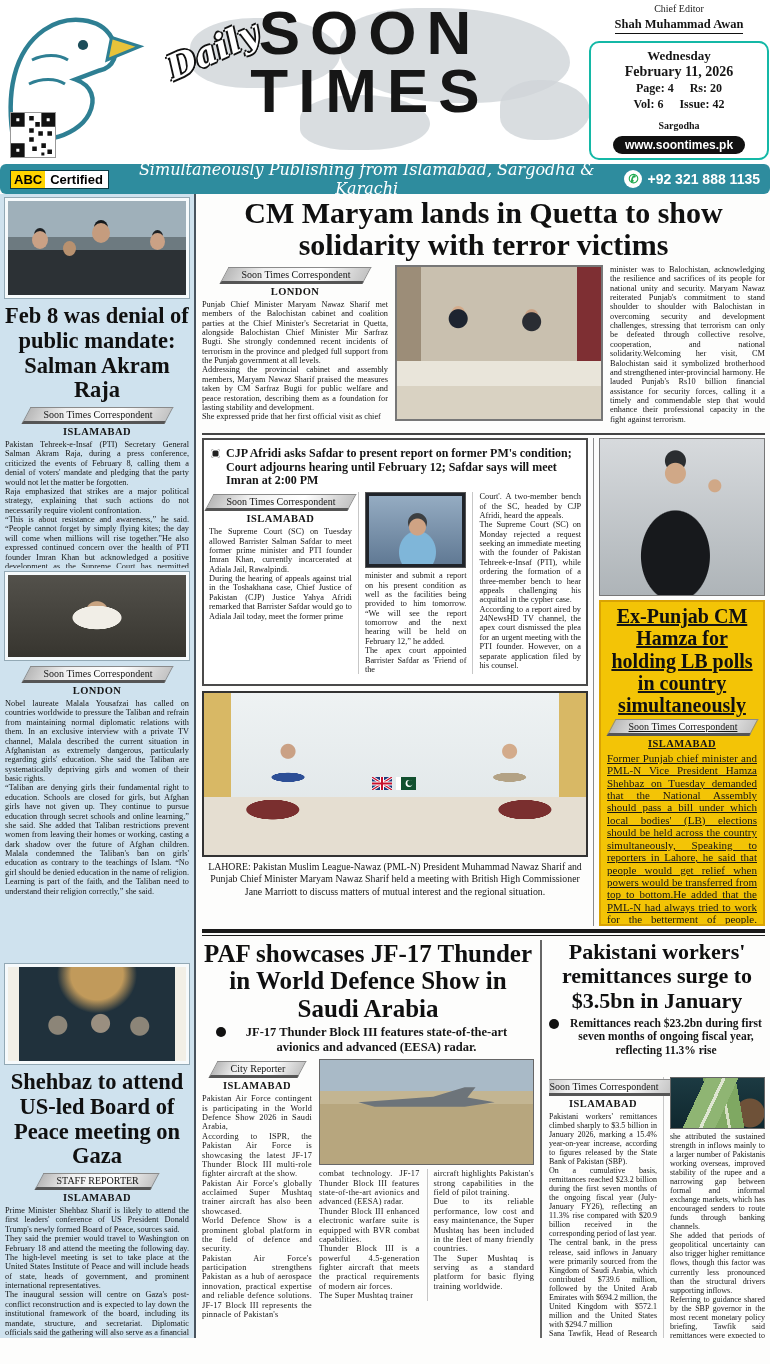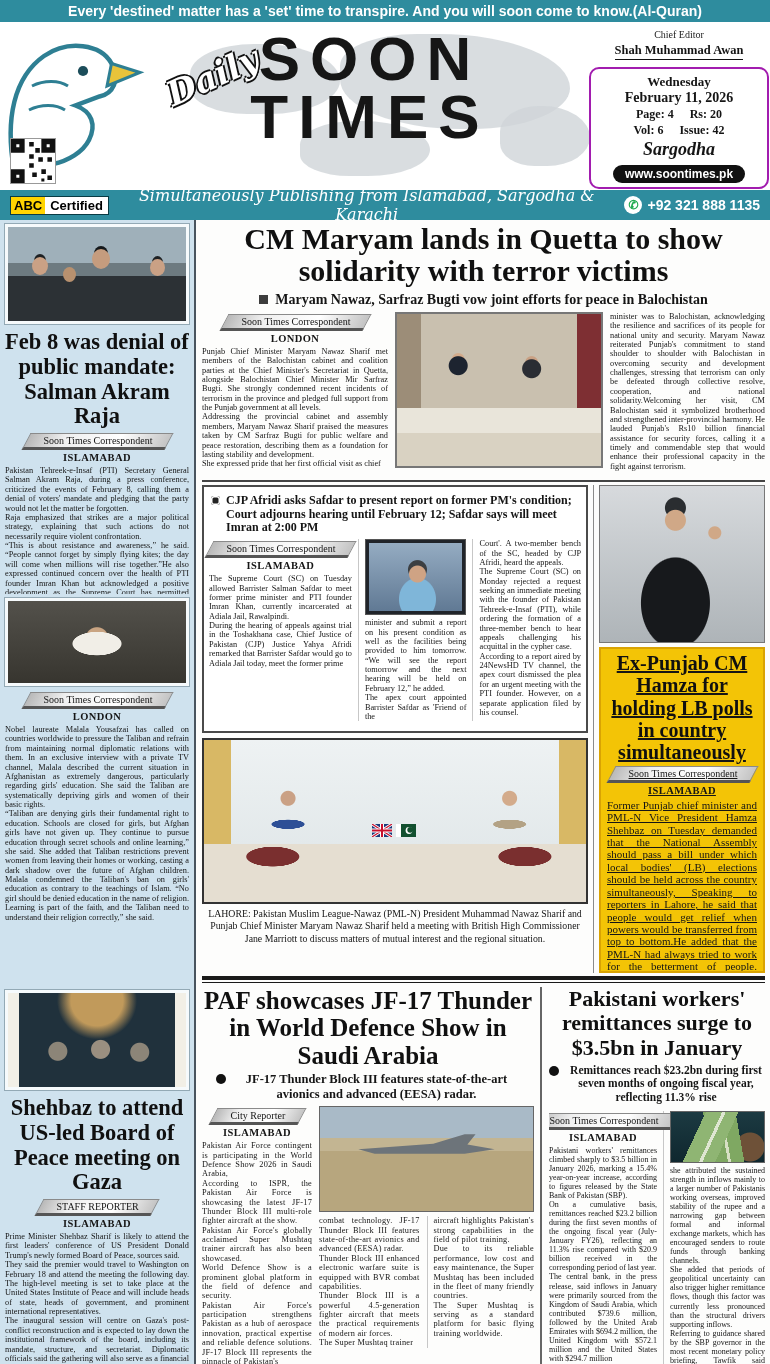--- a/index.html
+++ b/index.html
@@ -23,30 +23,30 @@
   .qr { position:absolute; left:10px; bottom:6px; background:#fff; border:1px solid #999; }
   .title-wrap { position:absolute; left:168px; right:198px; top:4px; text-align:center; }
   .mast-title { font-family:"Liberation Sans",sans-serif; font-weight:900; font-size:62px;
                 line-height:.93; letter-spacing:10px; color:#161616; }
   .daily { position:absolute; left:-4px; top:26px; transform:rotate(-24deg);
            font:italic bold 34px "DejaVu Serif",serif; color:#fff;
            text-shadow:-2px 0 #111, 2px 0 #111, 0 -2px #111, 0 2px #111, 1px 1px #111; }
   .right-panel { position:absolute; right:1px; top:3px; width:180px; text-align:center; }
   .ce-label { font-size:10px; color:#222; }
   .ce-name { display:inline-block; font-size:12.5px; font-weight:bold; border-bottom:1.5px solid #111; padding-bottom:1px; }
-  .infobox { border:2px solid #a21caf; border-radius:10px; padding:5px 2px 4px; margin-top:7px; font-weight:bold; }
+  .infobox { border:2px solid #14b8a6; border-radius:10px; padding:5px 2px 4px; margin-top:7px; font-weight:bold; }
   .ib-day { font-size:13px; }
   .ib-date { font-size:14px; }
   .ib-row { display:flex; justify-content:center; gap:16px; font-size:12px; margin-top:1px; }
-  .ib-city { font-size:18px; margin-top:1px;font-style:italic; }
+  .ib-city { font-size:10px; margin-top:8px; }
   .website { display:inline-block; background:#111; color:#fff; border-radius:10px;
              font:bold 12px "Liberation Sans",sans-serif; padding:2px 12px; margin-top:5px; cursor:pointer; }
 
   .publishing-bar { height:30px; background:#2e8c9e; color:#fff; display:flex; align-items:center;
-                    padding:0 10px; gap:10px; }
+                    padding:0 10px; gap:10px;border-radius:6px; }
   .abc-badge { display:flex; font:bold 13px "Liberation Sans",sans-serif; border:1px solid #083b44; }
   .abc { background:#ffd400; color:#000; padding:1px 3px; }
   .cert { background:#fff; color:#000; padding:1px 5px; }
   .pub-line { flex:1; text-align:center; font:italic 16px "DejaVu Serif",serif; }
   .whatsapp { display:flex; align-items:center; gap:5px; font:bold 14px "Liberation Sans",sans-serif; cursor:pointer; }
   .wa-icon { width:18px; height:18px; border-radius:50%; background:#fff; color:#1fa94e;
              display:flex; align-items:center; justify-content:center; font-size:12px; }
 
   
   .ribbon { display:flex; justify-content:center; margin:2px 0; }
@@ -160,39 +160,36 @@
   .photo-jf17 { height:106px; border:1px solid #666; margin-bottom:4px;
     background: linear-gradient(180deg,#a9bac7 0 30%, #c3b592 30% 42%, #b7a67e 42% 100%); }
   .photo-jf17 s { position:absolute; left:18%; top:26%; width:64%; height:26%;
     background:#6d747a; clip-path:polygon(0 55%, 55% 35%, 78% 0, 86% 0, 80% 38%, 100% 55%, 78% 72%, 12% 72%); }
   .paf-right-cols { display:flex; gap:7px; }
   .prc { flex:1; }
   .prc + .prc { border-left:1px solid #c7c7c7; padding-left:6px; }
 
   .remit { flex:1; padding-left:7px; }
   .remit-head { font-size:22px; line-height:1.12; }
-  .remit-sub { display:flex; gap:8px; font-weight:bold; font-size:11.5px; line-height:1.2; margin:3px 0 6px; text-align:center; }
+  .remit-sub { display:flex; gap:8px; font-weight:bold; font-size:11.5px; line-height:1.2; margin:3px 0 19px; text-align:center; }
   .remit-cols { display:flex; gap:6px; overflow:hidden; }
   .remit-c1 { width:108px; flex:none; }
   .remit-c2 { flex:1; border-left:1px solid #c7c7c7; padding-left:6px; }
   .photo-dollars { height:52px; border:1px solid #666; margin-bottom:3px;
     background: linear-gradient(115deg, transparent 0 30%, #8fb573 30% 44%, #dfe6d2 44% 47%, #8fb573 47% 58%, transparent 58%),
                 linear-gradient(80deg, transparent 0 40%, #7fa862 40% 56%, #d7e0c4 56% 59%, #7fa862 59% 72%, transparent 72%),
                 radial-gradient(circle at 85% 70%, #6e5138 0 14px, transparent 15px),
                 linear-gradient(180deg,#1c3a42,#0f272e); }
   .remit-c1 .body-text, .remit-c2 .body-text { font-size:8px; }
 </style>
 </head>
 <body>
 
 <div class="page">
 
-  <div class="tagline-bar">
-    <span>Every 'destined' matter has a 'set' time to transpire. And you will soon come to know.(Al-Quran)</span>
-  </div>
 
   <div class="masthead">
     <div class="blob b1"></div>
     <div class="blob b2"></div>
     <div class="blob b3"></div>
     <div class="blob b4"></div>
     <svg class="eagle" width="150" height="150" viewBox="0 0 100 100">
       <path d="M8 96 C 2 62 8 34 28 20 C 44 9 66 12 73 25 C 79 36 74 45 65 47 L 49 53 C 60 57 63 66 58 76 C 54 84 44 90 34 92" fill="#ffffff" stroke="#2e7f93" stroke-width="3"></path>
       <circle cx="54" cy="30" r="3.4" fill="#1c4d5a"></circle>
       <path d="M73 25 L 92 31 L 70 40 Z" fill="#e8c33a" stroke="#2e7f93" stroke-width="2"></path>
@@ -283,24 +280,20 @@
         <div class="dateline">ISLAMABAD</div>
         <div class="body-text">Prime Minister Shehbaz Sharif is likely to attend the first leaders' conference of US President Donald Trump's newly formed Board of Peace, sources said.
 They said the premier would travel to Washington on February 18 and attend the meeting the following day. The high-level meeting is set to take place at the United States Institute of Peace and will include heads of state, heads of government, and prominent international representatives.
 The inaugural session will centre on Gaza's post-conflict reconstruction and is expected to lay down the institutional framework of the board, including its mandate, structure, and secretariat. Diplomatic officials said the gathering will also serve as a financial and organisational forum, with fundraising expected to be a key component.Eight Muslim-majority countries Saudi Arabia, Turkey, Egypt, Jordan, Indonesia, Pakistan, Qatar, and the United Arab Emirates are anticipated to take part.</div>
       </div>
     </div>
 
     <div class="main-col">
 
       <h1 class="headline lead-head">CM Maryam lands in Quetta to show solidarity with terror victims</h1>
-      <div class="lead-sub">
-        <span class="sq"></span>
-        <span>Maryam Nawaz, Sarfraz Bugti vow joint efforts for peace in Balochistan</span>
-      </div>
       <div class="lead-row">
         <div class="lead-c1">
           <div class="ribbon">
               <span class="ribbon-inner">
                 <span class="ribbon-text">Soon Times Correspondent</span>
               </span>
             </div>
           <div class="dateline">LONDON</div>
           <div class="body-text">Punjab Chief Minister Maryam Nawaz Sharif met members of the Balochistan cabinet and coalition parties at the Chief Minister's Secretariat in Quetta, alongside Balochistan Chief Minister Mir Sarfraz Bugti. She strongly condemned recent incidents of terrorism in the province and pledged full support from the Punjab government at all levels.
 Addressing the provincial cabinet and assembly members, Maryam Nawaz Sharif praised the measures taken by CM Sarfraz Bugti for public welfare and peace restoration, describing them as a foundation for lasting stability and development.

